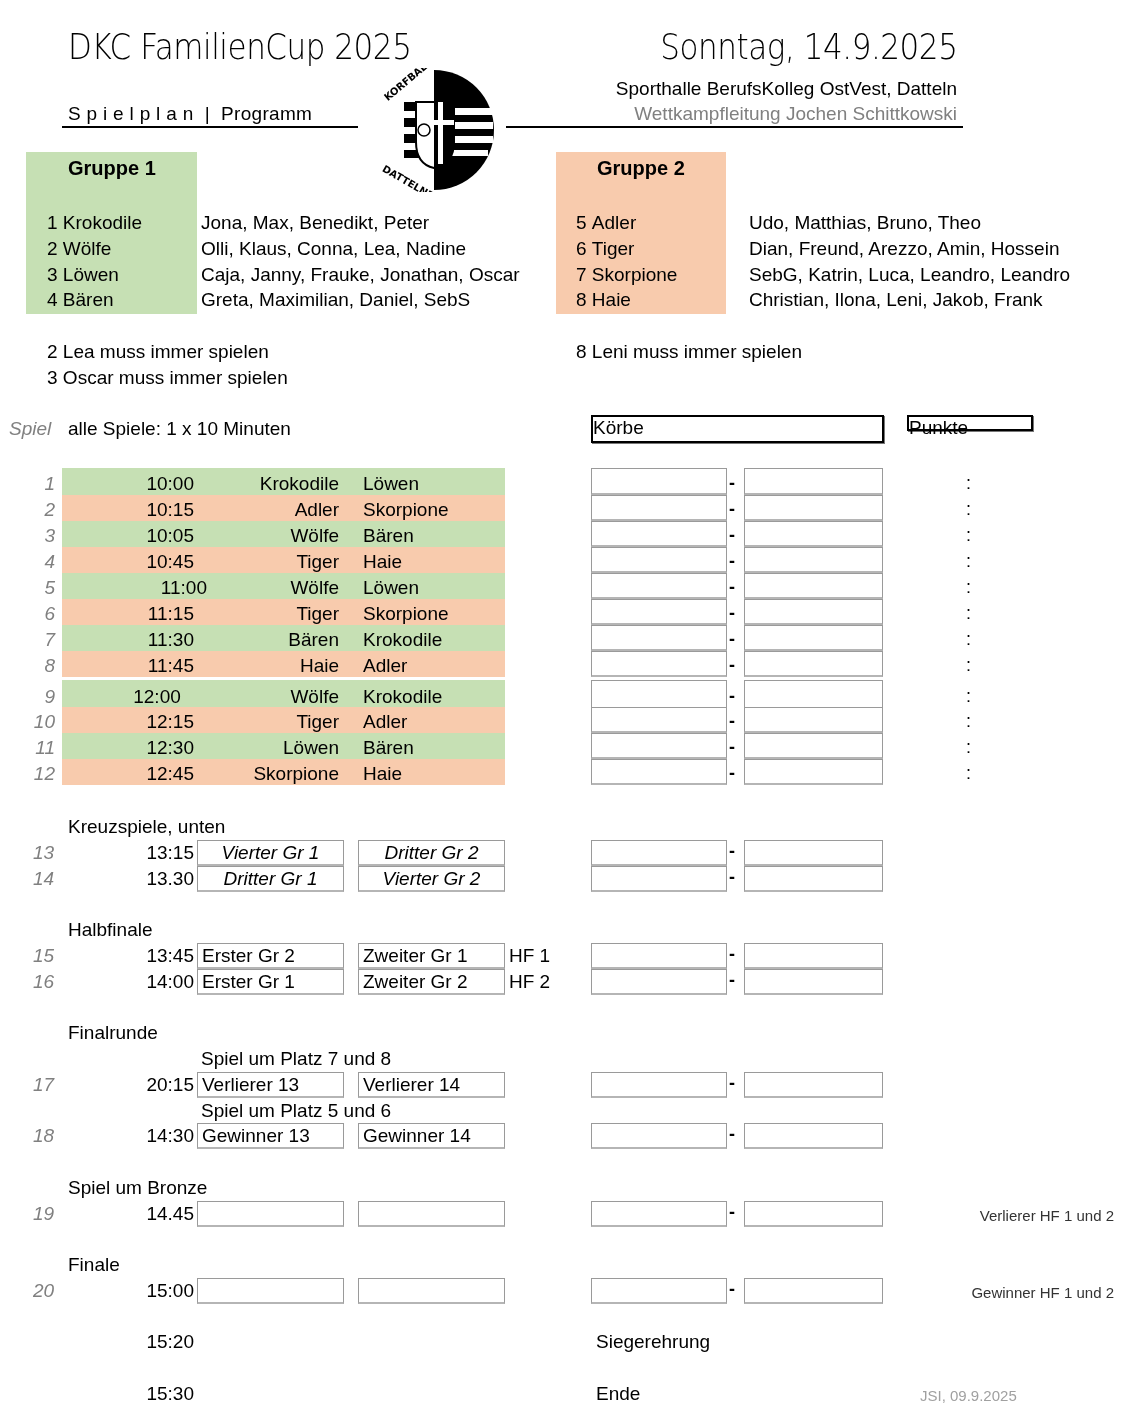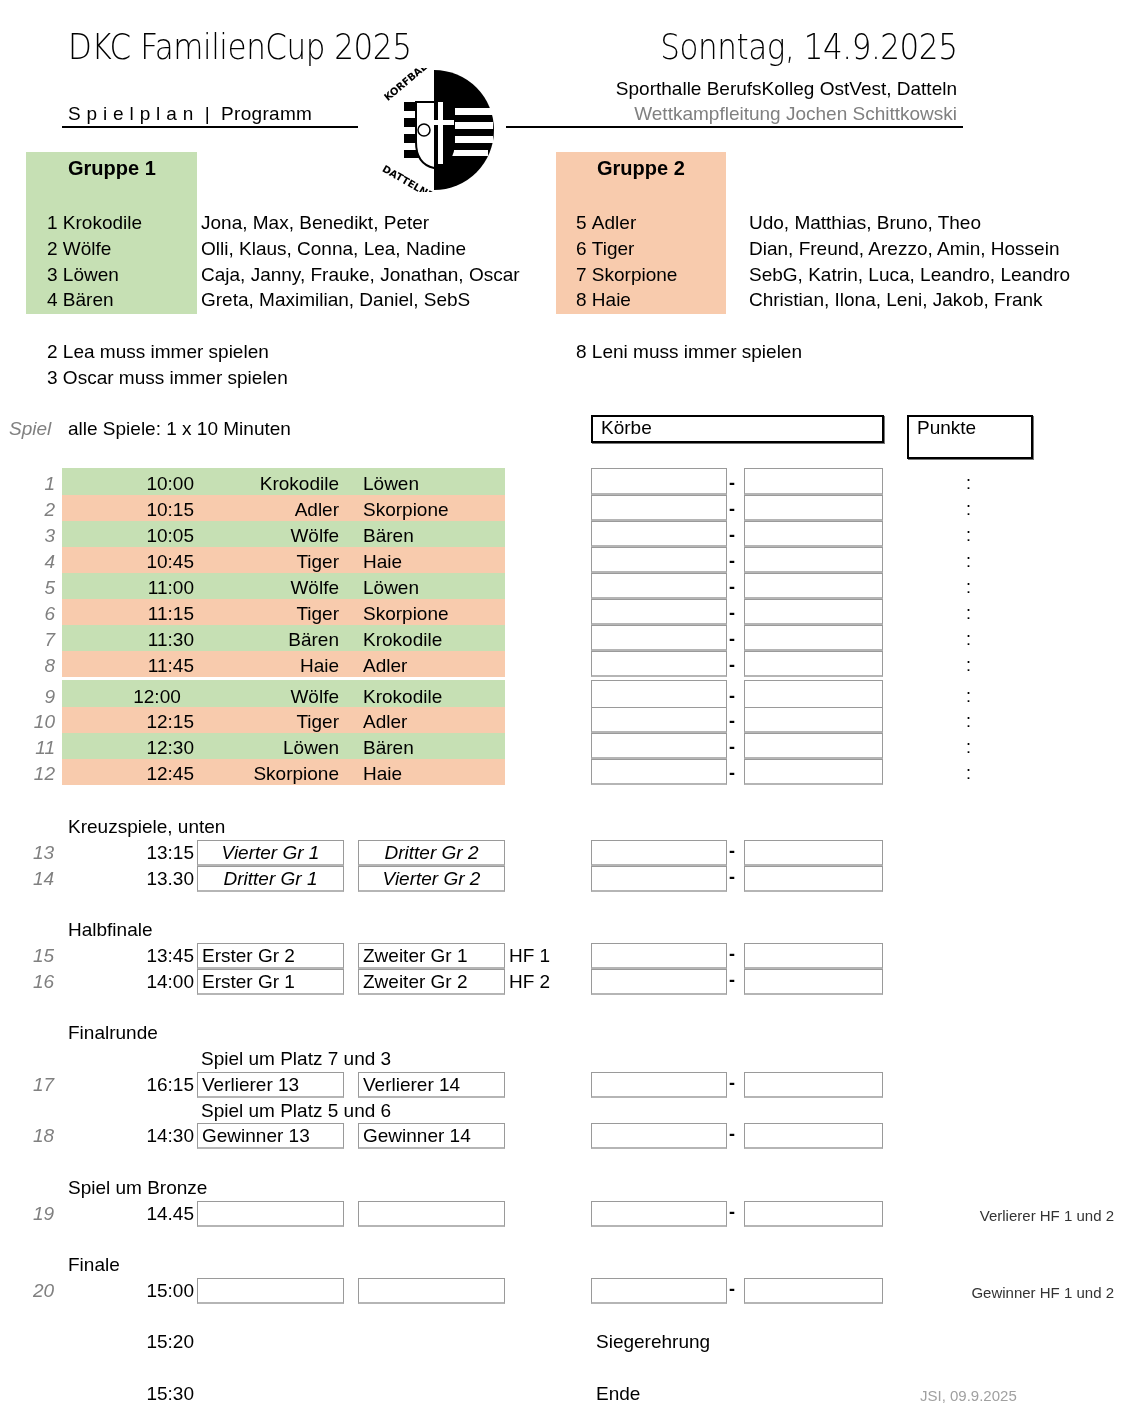--- a/index.html
+++ b/index.html
@@ -6,21 +6,21 @@
   body { width: 1121px; height: 1417px; position: relative; overflow: hidden;
          font-family: "Liberation Sans", sans-serif; color: #000; }
   .abs { position: absolute; white-space: nowrap; }
   .title { font-family: "DejaVu Sans", sans-serif; font-size: 36px; font-weight: 300; letter-spacing: -0.5px; transform: scaleX(0.86); transform-origin: left top; }
   .date { font-family: "DejaVu Sans", sans-serif; font-size: 36px; font-weight: 300; letter-spacing: -0.5px; transform: scaleX(0.86); transform-origin: right top; text-align: right; }
   .t19 { font-size: 19px; line-height: 22px; }
   .gray-it { color: #808080; font-style: italic; }
   .green { background: #c6e0b4; }
   .orange { background: #f8cbad; }
   .box { position: absolute; border: 1px solid #9a9a9a; border-bottom: 2px solid #b5b5b5; background: #fff; box-sizing: border-box; }
-  .hdrbox { position: absolute; border: 2px solid #000; box-sizing: border-box; font-size: 19px; padding-left: 8px; line-height: 22px; box-shadow: 1px 1px 0 #777; }
+  .hdrbox { position: absolute; border: 2px solid #000; box-sizing: border-box; font-size: 19px; padding-left: 0; line-height: 22px; box-shadow: 1px 1px 0 #777; }
   .rule { position: absolute; height: 2px; background: #000; }
   .dash { position: absolute; font-size: 18px; font-weight: bold; }
   .colon { position: absolute; font-size: 18px; }
   .right { text-align: right; }
   .center { text-align: center; font-style: italic; }
 </style>
 </head>
 <body>
 
 <div class="abs title" style="left:68px; top:26px;">DKC FamilienCup 2025</div>
@@ -79,21 +79,21 @@
 <div class="abs t19" style="left:749px; top:264px;">SebG, Katrin, Luca, Leandro, Leandro</div>
 <div class="abs t19" style="left:749px; top:289px;">Christian, Ilona, Leni, Jakob, Frank</div>
 
 <div class="abs t19" style="left:47px; top:341px;"><span>2</span>&nbsp;<span>Lea muss immer spielen</span></div>
 <div class="abs t19" style="left:47px; top:367px;"><span>3</span>&nbsp;<span>Oscar muss immer spielen</span></div>
 <div class="abs t19" style="left:576px; top:341px;"><span>8</span>&nbsp;<span>Leni muss immer spielen</span></div>
 
 <div class="abs t19 gray-it" style="left:9px; top:418px;">Spiel</div>
 <div class="abs t19" style="left:68px; top:418px;">alle Spiele: 1 x 10 Minuten</div>
 <div class="hdrbox" style="left:591px; top:415px; width:293px; height:28px;">Körbe</div>
-<div class="hdrbox" style="left:907px; top:415px; width:126px; height:44px;">Punkte</div>
+<div class="hdrbox" style="left:907px; top:415px; width:126px; height:16px;">Punkte</div>
 
 <div id="group-games">
     <div class="abs green" style="left: 62px; top: 468px; width: 443px; height: 27px;"></div>
     <div class="abs t19 gray-it right" style="left: 10px; width: 45px; top: 472.5px;">1</div>
     <div class="abs t19 right" style="left: 120px; width: 74px; top: 472.5px;">10:00</div>
     <div class="abs t19 right" style="left: 200px; width: 139px; top: 472.5px;">Krokodile</div>
     <div class="abs t19" style="left: 363px; top: 472.5px;">Löwen</div>
     <div class="box" style="left: 591px; top: 468px; width: 136px; height: 27px;"></div>
     <div class="dash" style="left: 729px; top: 472.5px;">-</div>
     <div class="box" style="left: 744px; top: 468px; width: 139px; height: 27px;"></div>
@@ -120,21 +120,21 @@
     <div class="abs t19 gray-it right" style="left: 10px; width: 45px; top: 551px;">4</div>
     <div class="abs t19 right" style="left: 120px; width: 74px; top: 551px;">10:45</div>
     <div class="abs t19 right" style="left: 200px; width: 139px; top: 551px;">Tiger</div>
     <div class="abs t19" style="left: 363px; top: 551px;">Haie</div>
     <div class="box" style="left: 591px; top: 547px; width: 136px; height: 26px;"></div>
     <div class="dash" style="left: 729px; top: 551px;">-</div>
     <div class="box" style="left: 744px; top: 547px; width: 139px; height: 26px;"></div>
     <div class="colon" style="left: 966px; top: 551px;">:</div>
     <div class="abs green" style="left: 62px; top: 573px; width: 443px; height: 26px;"></div>
     <div class="abs t19 gray-it right" style="left: 10px; width: 45px; top: 577px;">5</div>
-    <div class="abs t19 right" style="left: 120px; width: 74px; top: 577px;">11:00</div>
+    <div class="abs t19 right" style="left: 133px; width: 74px; top: 577px;">11:00</div>
     <div class="abs t19 right" style="left: 200px; width: 139px; top: 577px;">Wölfe</div>
     <div class="abs t19" style="left: 363px; top: 577px;">Löwen</div>
     <div class="box" style="left: 591px; top: 573px; width: 136px; height: 26px;"></div>
     <div class="dash" style="left: 729px; top: 577px;">-</div>
     <div class="box" style="left: 744px; top: 573px; width: 139px; height: 26px;"></div>
     <div class="colon" style="left: 966px; top: 577px;">:</div>
     <div class="abs orange" style="left: 62px; top: 599px; width: 443px; height: 26px;"></div>
     <div class="abs t19 gray-it right" style="left: 10px; width: 45px; top: 603px;">6</div>
     <div class="abs t19 right" style="left: 120px; width: 74px; top: 603px;">11:15</div>
     <div class="abs t19 right" style="left: 200px; width: 139px; top: 603px;">Tiger</div>
@@ -220,23 +220,23 @@
 <div class="abs t19" style="left:509px; top:945px;">HF 1</div>
 
 <div class="abs t19 gray-it" style="left:33px; top:971px;">16</div>
 <div class="abs t19 right" style="left:120px; width:74px; top:971px;">14:00</div>
 <div class="box t19" style="left:197px; top:969px; width:147px; height:26px; line-height:24px; padding-left:4px;">Erster Gr 1</div>
 <div class="box t19" style="left:358px; top:969px; width:147px; height:26px; line-height:24px; padding-left:4px;">Zweiter Gr 2</div>
 <div class="abs t19" style="left:509px; top:971px;">HF 2</div>
 
 <div class="abs t19" style="left:68px; top:1022px;">Finalrunde</div>
 
-<div class="abs t19" style="left:201px; top:1048px;">Spiel um Platz 7 und 3</div>
+<div class="abs t19" style="left:201px; top:1048px;">Spiel um Platz 7 und 8</div>
 <div class="abs t19 gray-it" style="left:33px; top:1074px;">17</div>
-<div class="abs t19 right" style="left:120px; width:74px; top:1074px;">16:15</div>
+<div class="abs t19 right" style="left:120px; width:74px; top:1074px;">20:15</div>
 <div class="box t19" style="left:197px; top:1072px; width:147px; height:26px; line-height:24px; padding-left:4px;">Verlierer 13</div>
 <div class="box t19" style="left:358px; top:1072px; width:147px; height:26px; line-height:24px; padding-left:4px;">Verlierer 14</div>
 
 <div class="abs t19" style="left:201px; top:1100px;">Spiel um Platz 5 und 6</div>
 <div class="abs t19 gray-it" style="left:33px; top:1125px;">18</div>
 <div class="abs t19 right" style="left:120px; width:74px; top:1125px;">14:30</div>
 <div class="box t19" style="left:197px; top:1123px; width:147px; height:26px; line-height:24px; padding-left:4px;">Gewinner 13</div>
 <div class="box t19" style="left:358px; top:1123px; width:147px; height:26px; line-height:24px; padding-left:4px;">Gewinner 14</div>
 
 <div class="abs t19" style="left:68px; top:1177px;">Spiel um Bronze</div>

